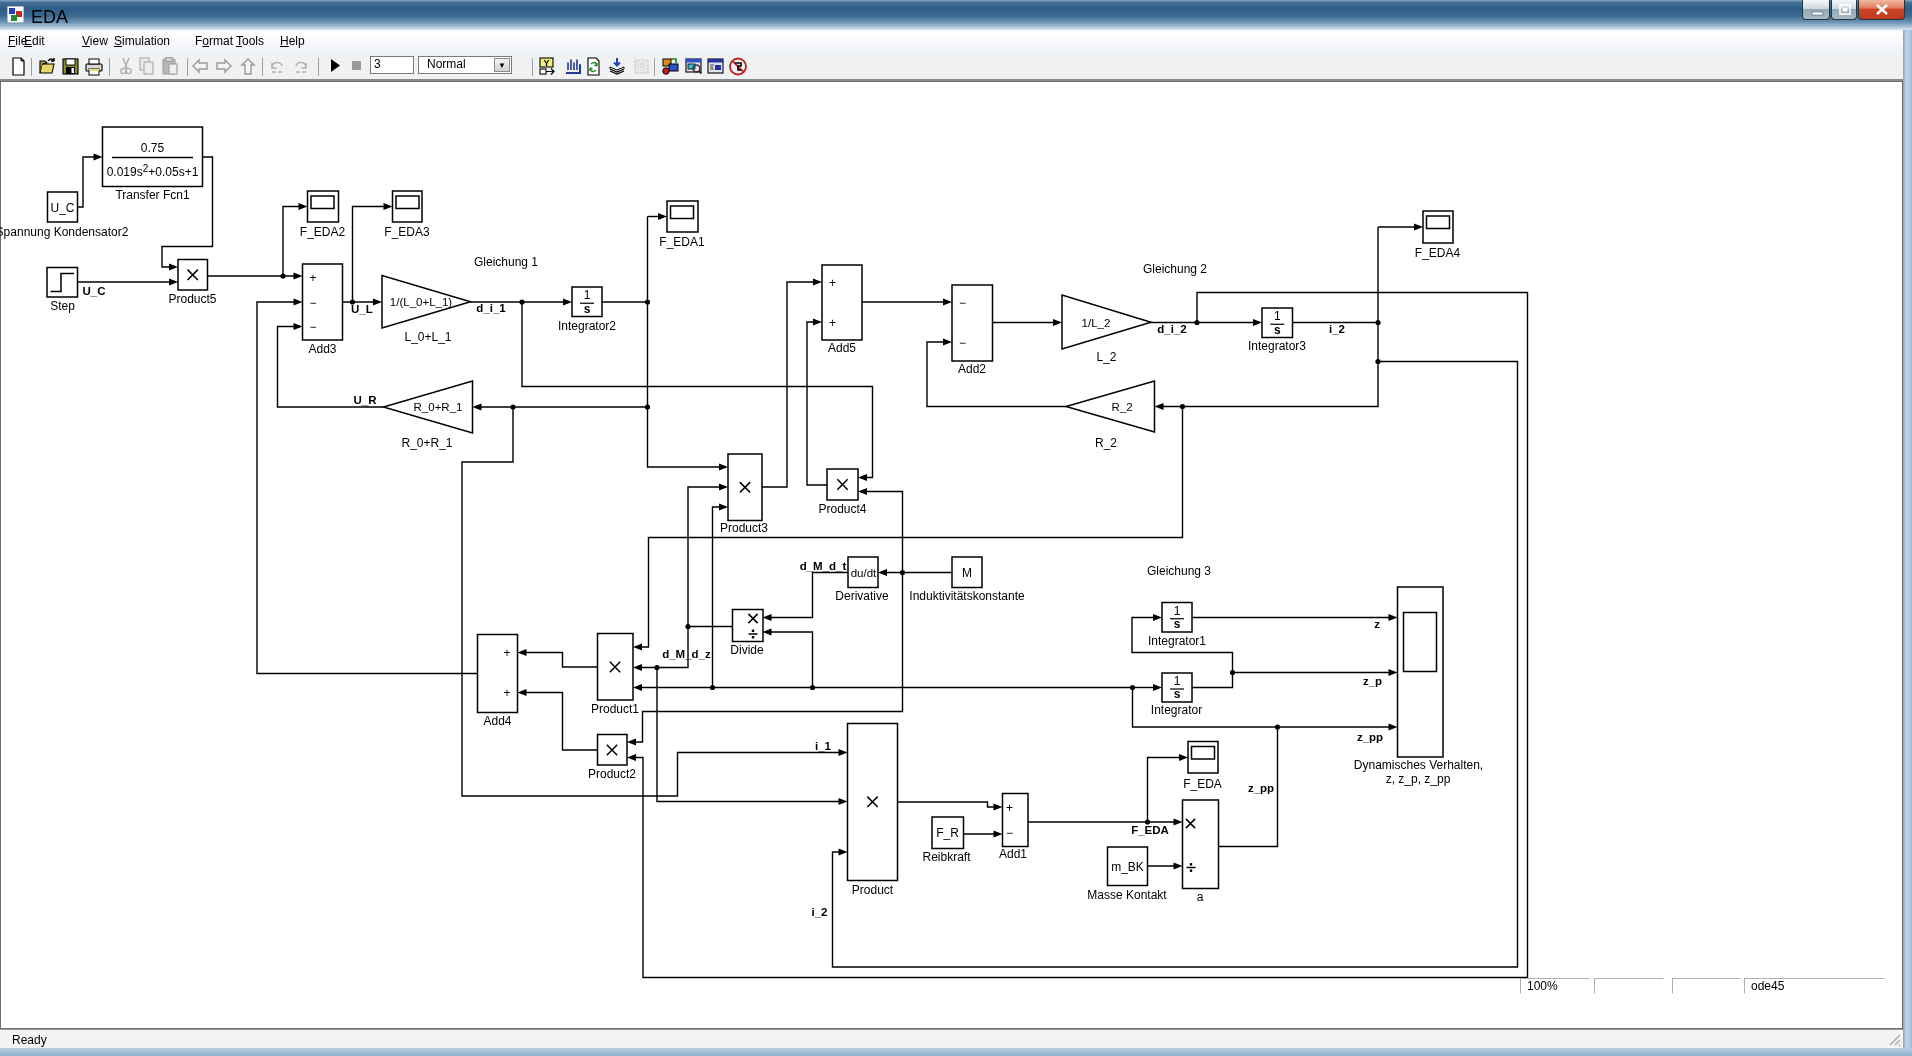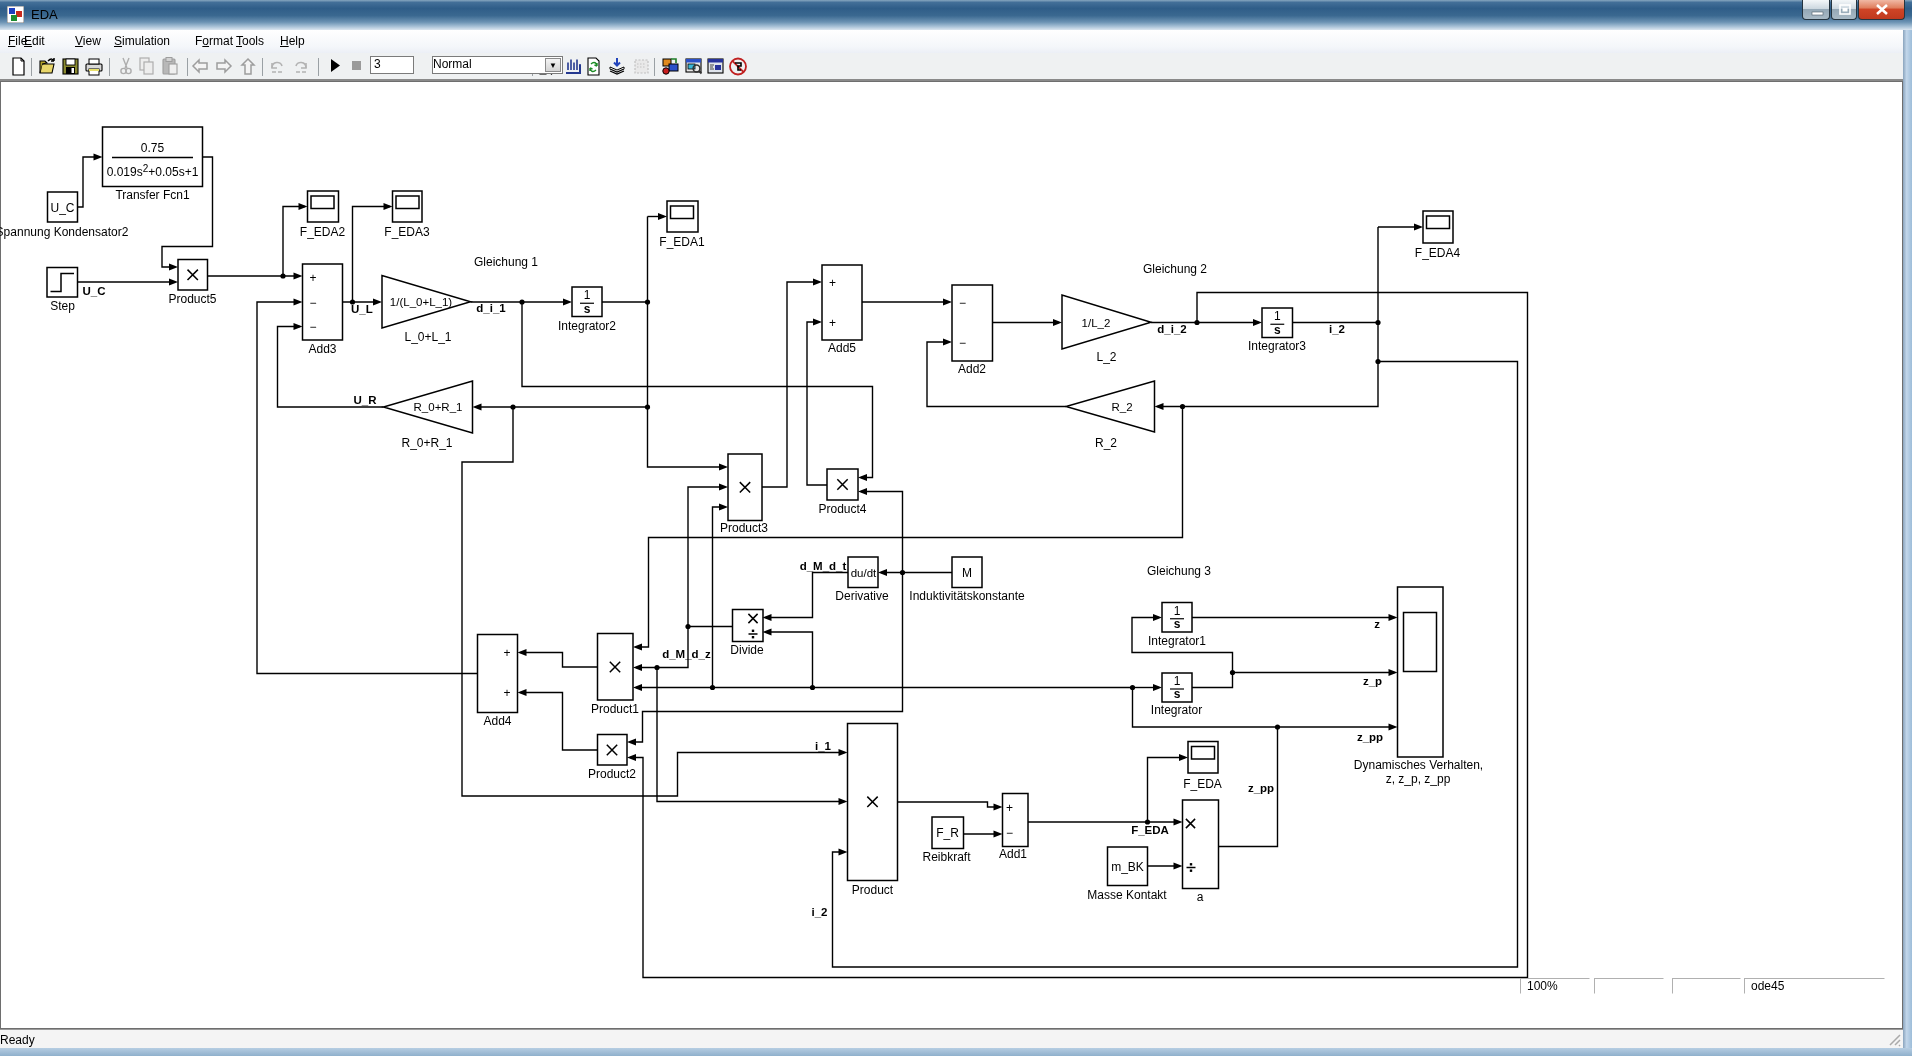--- a/index.html
+++ b/index.html
@@ -1,18 +1,18 @@
 <!DOCTYPE html>
 <html><head><meta charset="utf-8"><style>
 *{margin:0;padding:0;box-sizing:border-box}
 body{width:1912px;height:1056px;overflow:hidden;font-family:"Liberation Sans",sans-serif;background:#fff;position:relative}
 .titlebar{position:absolute;left:0;top:0;width:1912px;height:30px;
  background:linear-gradient(180deg,#88a7c0 0%,#436f98 8%,#2f5d88 28%,#3a6890 52%,#6c93b4 74%,#aec6da 90%,#dce6f0 100%);}
 .ticon{position:absolute;left:7px;top:6px;width:17px;height:17px}
-.ttext{position:absolute;left:31px;top:7px;font-size:13px;color:#000}
+.ttext{position:absolute;left:31px;top:7px;font-size:18px;color:#000}
 .wbtn{position:absolute;top:0;height:20px;border:1px solid #25343f;border-top:none;border-radius:0 0 4px 4px}
 .wmin{left:1802px;width:28px;background:linear-gradient(180deg,#f4f7f9 0%,#cdd8e0 45%,#95a8b6 50%,#a9bac6 100%)}
 .wmax{left:1831px;width:26px;background:linear-gradient(180deg,#f4f7f9 0%,#cdd8e0 45%,#95a8b6 50%,#a9bac6 100%)}
 .wclose{left:1858px;width:47px;background:linear-gradient(180deg,#f0b8a4 0%,#e08060 40%,#ce4426 50%,#c0391e 100%)}
 .menubar{position:absolute;left:0;top:30px;width:1912px;height:35px;background:linear-gradient(180deg,#ffffff 0%,#f4f6fa 50%,#dde3ee 100%);border-bottom:1px solid #c8cdd6;font-size:12px;color:#000}
 .menubar span{position:absolute;top:4px}
 .toolbar{position:absolute;left:0;top:53px;width:1912px;height:28px;background:#eff1f2;border-bottom:2px solid #8a8a8a}
 .tsep{position:absolute;top:5px;width:1px;height:18px;background:#9aa0a4}
 .field{position:absolute;top:56px;background:#fff;border:1px solid #7b7b7b;font-size:12px}
 .statusbar{position:absolute;left:0;top:1029px;width:1903px;height:19px;background:#f4f4f4;border-top:1px solid #9a9a9a;font-size:12px}
@@ -35,21 +35,21 @@
 <div class="wbtn wmax"><svg width="26" height="20">
       <rect x="8" y="5" width="10" height="9" fill="none" stroke="#fff" stroke-width="1.6"></rect>
       <rect x="10.5" y="8" width="5" height="3.5" fill="#fff"></rect>
     </svg></div>
 <div class="wbtn wclose"><svg width="47" height="20">
       <path d="M 18 5 L 28 14 M 28 5 L 18 14" stroke="#fff" stroke-width="2.6"></path>
     </svg></div>
 <div class="menubar">
 <span style="left:8px"><u>F</u>ile</span>
     <span style="left:24px"><u>E</u>dit</span>
-<span style="left:75px"><u>V</u>iew</span>
+<span style="left:82px"><u>V</u>iew</span>
     <span style="left:114px"><u>S</u>imulation</span>
 <span style="left:195px">F<u>o</u>rmat</span>
     <span style="left:236px"><u>T</u>ools</span>
 <span style="left:280px"><u>H</u>elp</span>
 </div>
 <div class="toolbar">
 <div class="tsep" style="left:31px"></div>
     <div class="tsep" style="left:109px"></div>
 <div class="tsep" style="left:187px"></div>
     <div class="tsep" style="left:262px"></div>
@@ -161,21 +161,21 @@
       <rect x="9" y="9" width="6" height="5" fill="#26329b"></rect>
       <path d="M 4 9 L 8 9 M 4 11 L 7 11 M 4 13 L 8 13" stroke="#444" stroke-width="1"></path>
     </svg>
 <svg style="position:absolute;left:728px;top:3px" width="20" height="22">
       <circle cx="10" cy="10.5" r="8" fill="none" stroke="#c02020" stroke-width="1.8"></circle>
       <path d="M 4.3 4.8 L 15.7 16.2" stroke="#c02020" stroke-width="1.8"></path>
       <path d="M 7 7 L 13 7 L 13 10 L 10 10 L 10 14 L 13 14" stroke="#000" stroke-width="1.6" fill="none"></path>
     </svg>
 </div>
 <div class="field" style="left:370px;width:44px;height:18px;padding-left:3px">3</div>
-<div class="field" style="left:432px;width:131px;height:18px;padding-left:0">Normal<span style="position:absolute;right:1px;top:1px;width:16px;height:14px;background:linear-gradient(#f4f4f4,#d3d3d3);border:1px solid #8a8a8a;text-align:center;font-size:8px;line-height:14px">▼</span></div>
+<div class="field" style="left:418px;width:94px;height:18px;padding-left:8px">Normal<span style="position:absolute;right:1px;top:1px;width:16px;height:14px;background:linear-gradient(#f4f4f4,#d3d3d3);border:1px solid #8a8a8a;text-align:center;font-size:8px;line-height:14px">▼</span></div>
 <svg style="position:absolute;left:0;top:81px" width="1912" height="948" viewBox="0 81 1912 948">
 <rect x="0.5" y="81.5" width="1902" height="947" fill="#fff" stroke="#6e6e6e" stroke-width="1"></rect>
 <rect x="47.5" y="192" width="30" height="30" fill="none" stroke="#000" stroke-width="1.5"></rect>
 <text x="62.5" y="211.5" font-size="12" font-weight="normal" text-anchor="middle" font-family="Liberation Sans" ,sans-serif="">U_C</text>
 <text x="62" y="235.5" font-size="12" font-weight="normal" text-anchor="middle" font-family="Liberation Sans" ,sans-serif="">Spannung Kondensator2</text>
 <rect x="102.5" y="127" width="100" height="59.5" fill="none" stroke="#000" stroke-width="1.5"></rect>
 <text x="152.5" y="152" font-size="12" font-weight="normal" text-anchor="middle" font-family="Liberation Sans" ,sans-serif="">0.75</text>
 <path d="M 112 157.5 L 193 157.5" stroke="#000" stroke-width="1.4"></path>
 <text x="152.5" y="176" font-size="12" text-anchor="middle" font-family="&quot;Liberation Sans&quot;,sans-serif">0.019s<tspan dy="-4" font-size="10">2</tspan><tspan dy="4">+0.05s+1</tspan></text>
 <text x="152.5" y="199" font-size="12" font-weight="normal" text-anchor="middle" font-family="Liberation Sans" ,sans-serif="">Transfer Fcn1</text>
@@ -430,21 +430,21 @@
 <text x="686.5" y="658" font-size="11.5" font-weight="bold" text-anchor="middle" font-family="Liberation Sans" ,sans-serif="">d_M_d_z</text>
 <text x="823" y="749.5" font-size="11.5" font-weight="bold" text-anchor="middle" font-family="Liberation Sans" ,sans-serif="">i_1</text>
 <text x="819.5" y="916" font-size="11.5" font-weight="bold" text-anchor="middle" font-family="Liberation Sans" ,sans-serif="">i_2</text>
 <text x="1377" y="628" font-size="11.5" font-weight="bold" text-anchor="middle" font-family="Liberation Sans" ,sans-serif="">z</text>
 <text x="1372.5" y="685" font-size="11.5" font-weight="bold" text-anchor="middle" font-family="Liberation Sans" ,sans-serif="">z_p</text>
 <text x="1370" y="740.5" font-size="11.5" font-weight="bold" text-anchor="middle" font-family="Liberation Sans" ,sans-serif="">z_pp</text>
 <text x="1261" y="791.5" font-size="11.5" font-weight="bold" text-anchor="middle" font-family="Liberation Sans" ,sans-serif="">z_pp</text>
 <text x="1150" y="833.5" font-size="11.5" font-weight="bold" text-anchor="middle" font-family="Liberation Sans" ,sans-serif="">F_EDA</text>
 </svg>
 <div class="statusbar">
-    <span style="position:absolute;left:0;top:3px">Ready</span>
+    <span style="position:absolute;left:12px;top:3px">Ready</span>
   </div>
 <div class="sfield" style="left:1520px;width:70px">100%</div>
 <div class="sfield" style="left:1594px;width:70px"></div>
 <div class="sfield" style="left:1672px;width:69px"></div>
 <div class="sfield" style="left:1744px;width:141px">ode45</div>
 <svg style="position:absolute;left:1888px;top:1033px" width="14" height="14">
     <path d="M 12 2 L 2 12 M 12 7 L 7 12 M 12 12 L 11 13" stroke="#aaa" stroke-width="1.5"></path>
   </svg>
 <div class="rborder"></div>
 <div class="bborder"></div>

